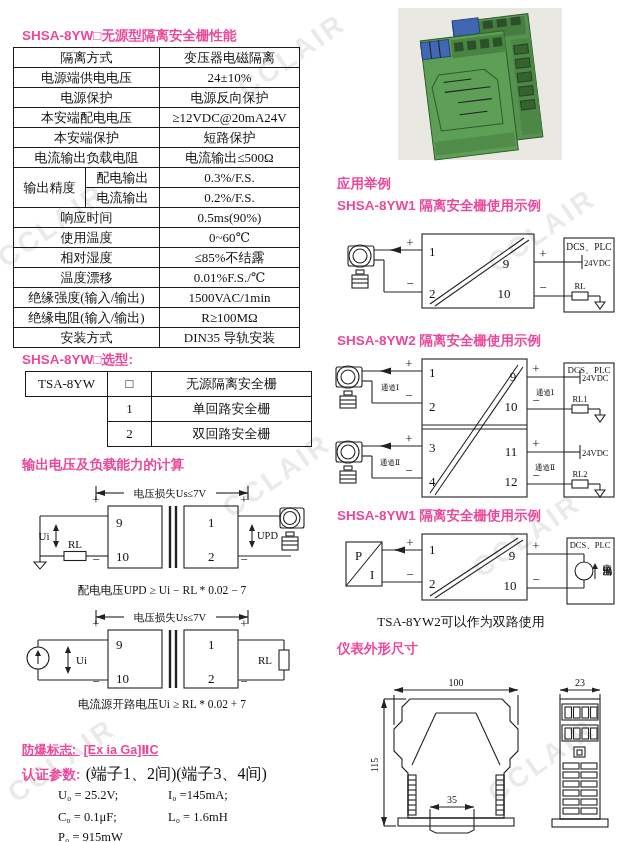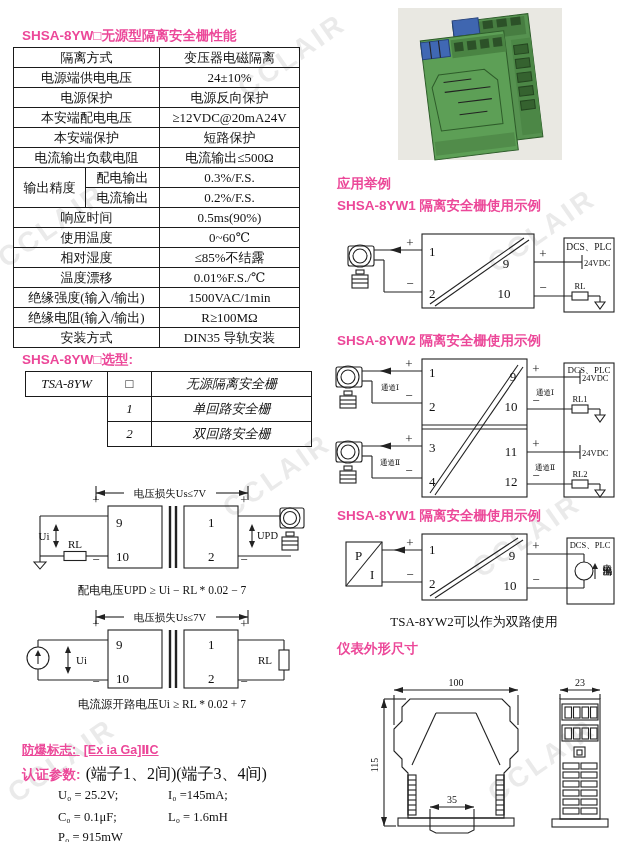--- a/index.html
+++ b/index.html
@@ -11,21 +11,21 @@
   .wm{position:absolute;font-family:"Liberation Sans",sans-serif;font-weight:bold;
       font-size:28px;color:rgba(185,185,185,0.30);transform:rotate(-35deg);
       letter-spacing:3px;pointer-events:none;}
   table.spec{position:absolute;left:13px;top:47px;border-collapse:collapse;
       table-layout:fixed;width:286px;font-size:13px;}
   table.spec td{border:1px solid #1a1a1a;text-align:center;height:19px;
       line-height:19px;padding:0;white-space:nowrap;overflow:hidden;}
   table.sel{position:absolute;left:25px;top:371px;border-collapse:collapse;
       table-layout:fixed;width:286px;font-size:13px;}
   table.sel td{border:1px solid #1a1a1a;text-align:center;height:24px;
-      line-height:24px;padding:0;white-space:nowrap;font-style:italic;}
+      line-height:24px;padding:0;white-space:nowrap;}
   table.sel td.noline{border:none;}
   .cert-line{position:absolute;font-size:12.5px;white-space:nowrap;}
   .cap{position:absolute;font-size:13px;white-space:nowrap;}
   .vert{position:absolute;writing-mode:vertical-rl;text-orientation:upright;
       font-size:9.5px;letter-spacing:1px;line-height:1;}
   svg{position:absolute;overflow:visible;}
   svg line,svg rect.o,svg path.o,svg polyline.o,svg circle.o,svg polygon.o{
       stroke:#222;stroke-width:1.1;fill:none;}
   svg polygon.f{fill:#222;stroke:none;}
   .st{font-family:"Liberation Serif","DejaVu Serif",serif;fill:#111;}
@@ -140,20 +140,21 @@
           <td>单回路安全栅</td>
         </tr>
       <tr>
           <td class="noline"></td>
           <td>2</td>
           <td>双回路安全栅</td>
         </tr>
     </tbody>
   </table>
 
+  <div class="hd abs" style="left:22px;top:456px;">输出电压及负载能力的计算</div>
 
   <svg style="left:12px;top:480px;" width="300" height="124" viewBox="0 0 300 124">
     <line x1="84" y1="6" x2="84" y2="20"></line>
       <line x1="236" y1="6" x2="236" y2="20"></line>
     <line x1="84" y1="13" x2="112" y2="13"></line>
       <line x1="204" y1="13" x2="236" y2="13"></line>
     <polygon class="f" points="84,13 93,10 93,16"></polygon>
       <polygon class="f" points="236,13 227,10 227,16"></polygon>
     <text class="st" style="font-size:10.5px" x="158" y="17" text-anchor="middle">电压损失Us≤7V</text>
     <rect class="o" x="96" y="26" width="54" height="62"></rect>
@@ -436,21 +437,21 @@
       <line x1="252" y1="62" x2="252" y2="54"></line>
     <text class="st tn" x="204" y="58" text-anchor="middle">−</text>
     <rect class="o" x="235" y="12" width="47" height="66"></rect>
     <text class="st sm" x="258" y="22" text-anchor="middle">DCS、PLC</text>
     <circle class="o" cx="252" cy="45" r="9"></circle>
     <line x1="263" y1="53" x2="263" y2="40"></line>
       <polygon class="f" points="263,37 260,43 266,43"></polygon>
   </svg>
   <div class="vert" style="left:602px;top:556px;">电流输出</div>
 
-  <div class="cap" style="left:331px;top:613px;width:286px;text-align:center;">TSA-8YW2可以作为双路使用</div>
+  <div class="cap" style="left:318px;top:613px;width:286px;text-align:center;">TSA-8YW2可以作为双路使用</div>
 
   <div class="hd abs" style="left:337px;top:640px;">仪表外形尺寸</div>
 
   <svg style="left:332px;top:657px;" width="286" height="183" viewBox="0 0 286 183">
 
     <path class="o" d="M78,42 L170,42 L178,50 L178,64 L186,72 L186,94 L178,102 L178,110 L172,116 L172,161 L76,161 L76,116 L70,110 L70,102 L62,94 L62,72 L70,64 L70,50 Z"></path>
     <line x1="104" y1="56" x2="144" y2="56"></line>
     <line x1="104" y1="56" x2="80" y2="108"></line>
     <line x1="144" y1="56" x2="168" y2="108"></line>
     <g>

